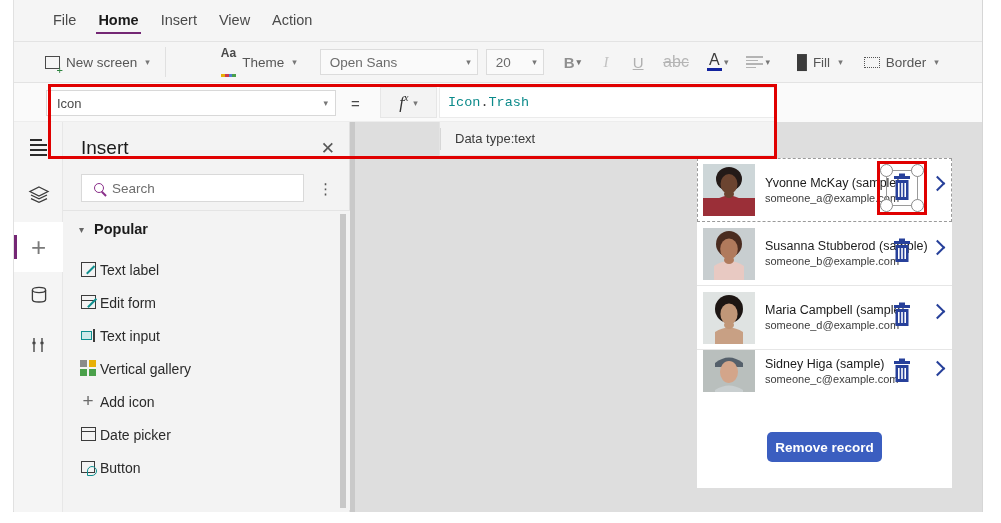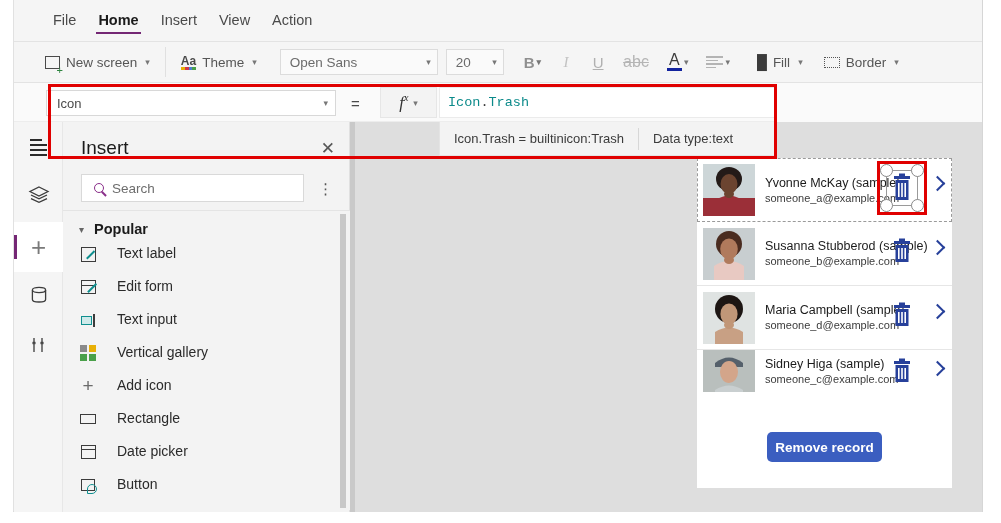--- a/index.html
+++ b/index.html
@@ -90,21 +90,21 @@
   .newscreen-glyph {
     width: 15px; height: 13px; border: 1.5px solid #4a4a4a;
     position: relative; display: inline-block;
   }
   .newscreen-glyph::after {
     content: "+"; position: absolute; right: -4px; bottom: -8px;
     font-size: 11px; color: #2e8540; line-height: 1;
   }
   .theme-glyph {
     font-size: 12px; font-weight: bold; color: #4a4a4a;
-    position: relative; line-height: 1; padding-bottom: 3px;
+    position: relative; line-height: 1; padding-bottom: 18px; margin-left: 40px;
   }
   .theme-glyph::after {
     content: ""; position: absolute; left: 0; right: 0; bottom: 0; height: 3px;
     background: linear-gradient(to right, #e8b007 0 25%, #d1384c 25% 50%, #4f7fd1 50% 75%, #4aa04a 75% 100%);
   }
   .fontcolor-glyph {
     display: inline-flex; flex-direction: column; align-items: center;
   }
   .fontcolor-glyph .a { font-size: 16px; color: #3b3b3b; line-height: 13px; }
   .fontcolor-glyph .bar { width: 15px; height: 3px; background: #12239e; margin-top: 2px; }
@@ -268,21 +268,21 @@
     border-top: 1px solid #e4e4e4;
     overflow: hidden;
   }
   .group-head {
     display: flex; align-items: center; gap: 10px;
     padding: 10px 0 8px 16px;
     font-size: 14.5px; color: #1b1b1b; font-weight: bold;
   }
   .group-chev { font-size: 10px; color: #666; font-weight: normal; }
   .list-item {
-    display: flex; align-items: flex-start; gap: 20px;
+    display: flex; align-items: flex-end; gap: 3px;
     height: 33px; padding-left: 16px;
     font-size: 14px; color: #2a2a2a;
   }
   .li-icon {
     width: 18px; height: 18px;
     display: flex; align-items: center; justify-content: center;
     flex: none;
   }
   .panel-scrollbar {
     position: absolute; right: 4px; top: 3px;
@@ -580,26 +580,20 @@
                   <i style="background:#e8b007"></i>
                 <i style="background:#4aa04a"></i>
                   <i style="background:#4aa04a"></i>
               </span>
             </span>
             <span>Vertical gallery</span>
           </div>
           <div class="list-item">
             <span class="li-icon" style="font-size:19px;color:#6b6b6b;font-weight:300;">+</span>
             <span>Add icon</span>
-          </div>
-          <div class="list-item">
-            <span class="li-icon">
-                <span class="g-rect"></span>
-              </span>
-            <span>Rectangle</span>
           </div>
           <div class="list-item">
             <span class="li-icon">
                 <span class="g-datepicker"></span>
               </span>
             <span>Date picker</span>
           </div>
           <div class="list-item">
             <span class="li-icon">
                 <span class="g-button"></span>
@@ -738,21 +732,20 @@
           </div>
 
           <div class="remove-btn">Remove record</div>
         </div>
 
         <div class="right-strip"></div>
       </div>
     </div>
 
     <div class="fx-tip">
-      <div class="seg">Icon.Trash  =  builtinicon:Trash</div>
       <div class="divider"></div>
       <div class="seg">
         <span>Data type: </span>
           <b>text</b>
       </div>
     </div>
 
     <div class="red-box"></div>
 
   </div>

